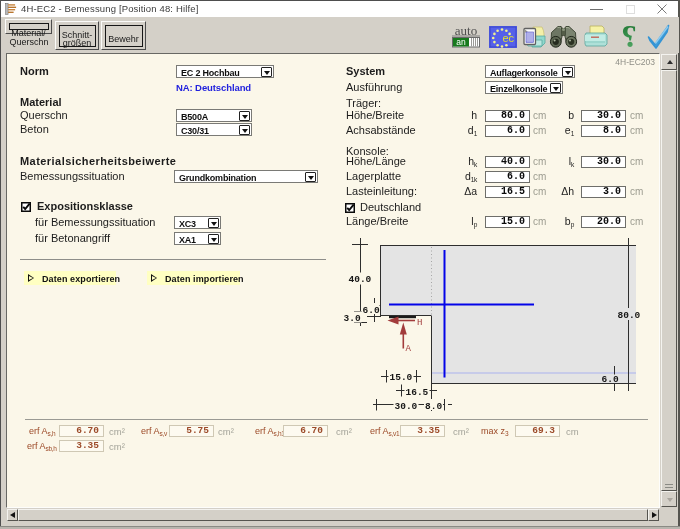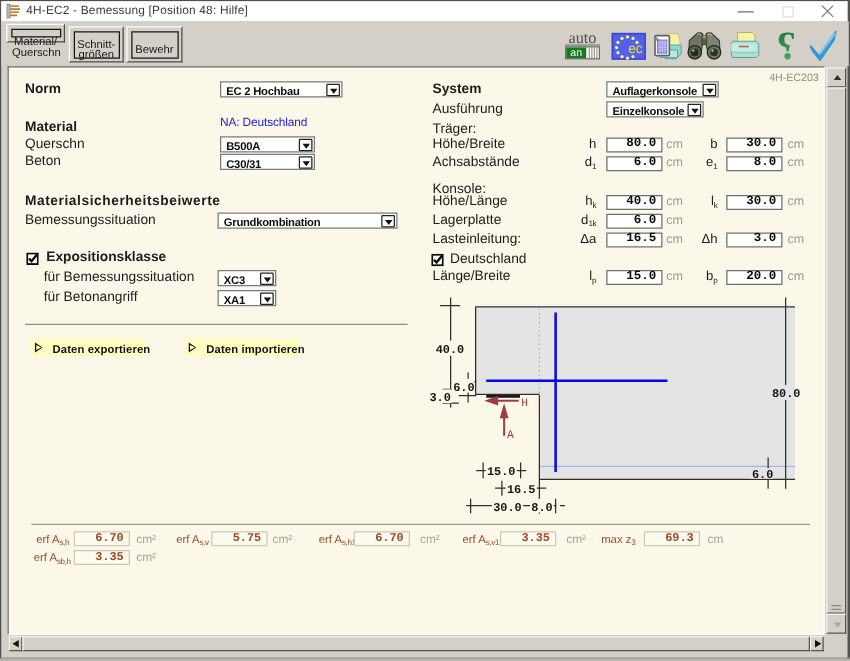--- a/index.html
+++ b/index.html
@@ -160,21 +160,21 @@
  <div class="abs" style="left:641px;top:0;width:11px;height:12px;background:#d4d0c8;border-top:1px solid #f4f3ef;border-left:1px solid #f4f3ef;border-right:1px solid #55544f;border-bottom:1px solid #55544f">
    <div style="position:absolute;left:3px;top:2px;border:3.5px solid transparent;border-left:5px solid #111;border-right:0"></div>
  </div>
 </div>
 
 <div class="lbl b" style="left:20px;top:66px">Norm</div>
 <div class="dd" style="left:176px;top:65px;width:98px;height:13px">
     <span class="t">EC 2 Hochbau</span>
     <span class="ddb" style="right:1px;height:10px"></span>
   </div>
-<div class="lbl" style="left:176px;top:93px;color:#2222dd;font-size:9.5px;font-weight:normal;letter-spacing:-0.1px">NA: Deutschland</div>
+<div class="lbl" style="left:176px;top:82px;color:#2222dd;font-size:9.5px;font-weight:bold;letter-spacing:-0.1px">NA: Deutschland</div>
 <div class="lbl b" style="left:20px;top:97px">Material</div>
 <div class="lbl" style="left:20px;top:110px">Querschn</div>
 <div class="dd" style="left:176px;top:109px;width:76px;height:13px">
     <span class="t">B500A</span>
     <span class="ddb" style="right:1px;height:10px"></span>
   </div>
 <div class="lbl" style="left:20px;top:124px">Beton</div>
 <div class="dd" style="left:176px;top:123px;width:76px;height:13px">
     <span class="t">C30/31</span>
     <span class="ddb" style="right:1px;height:10px"></span>

